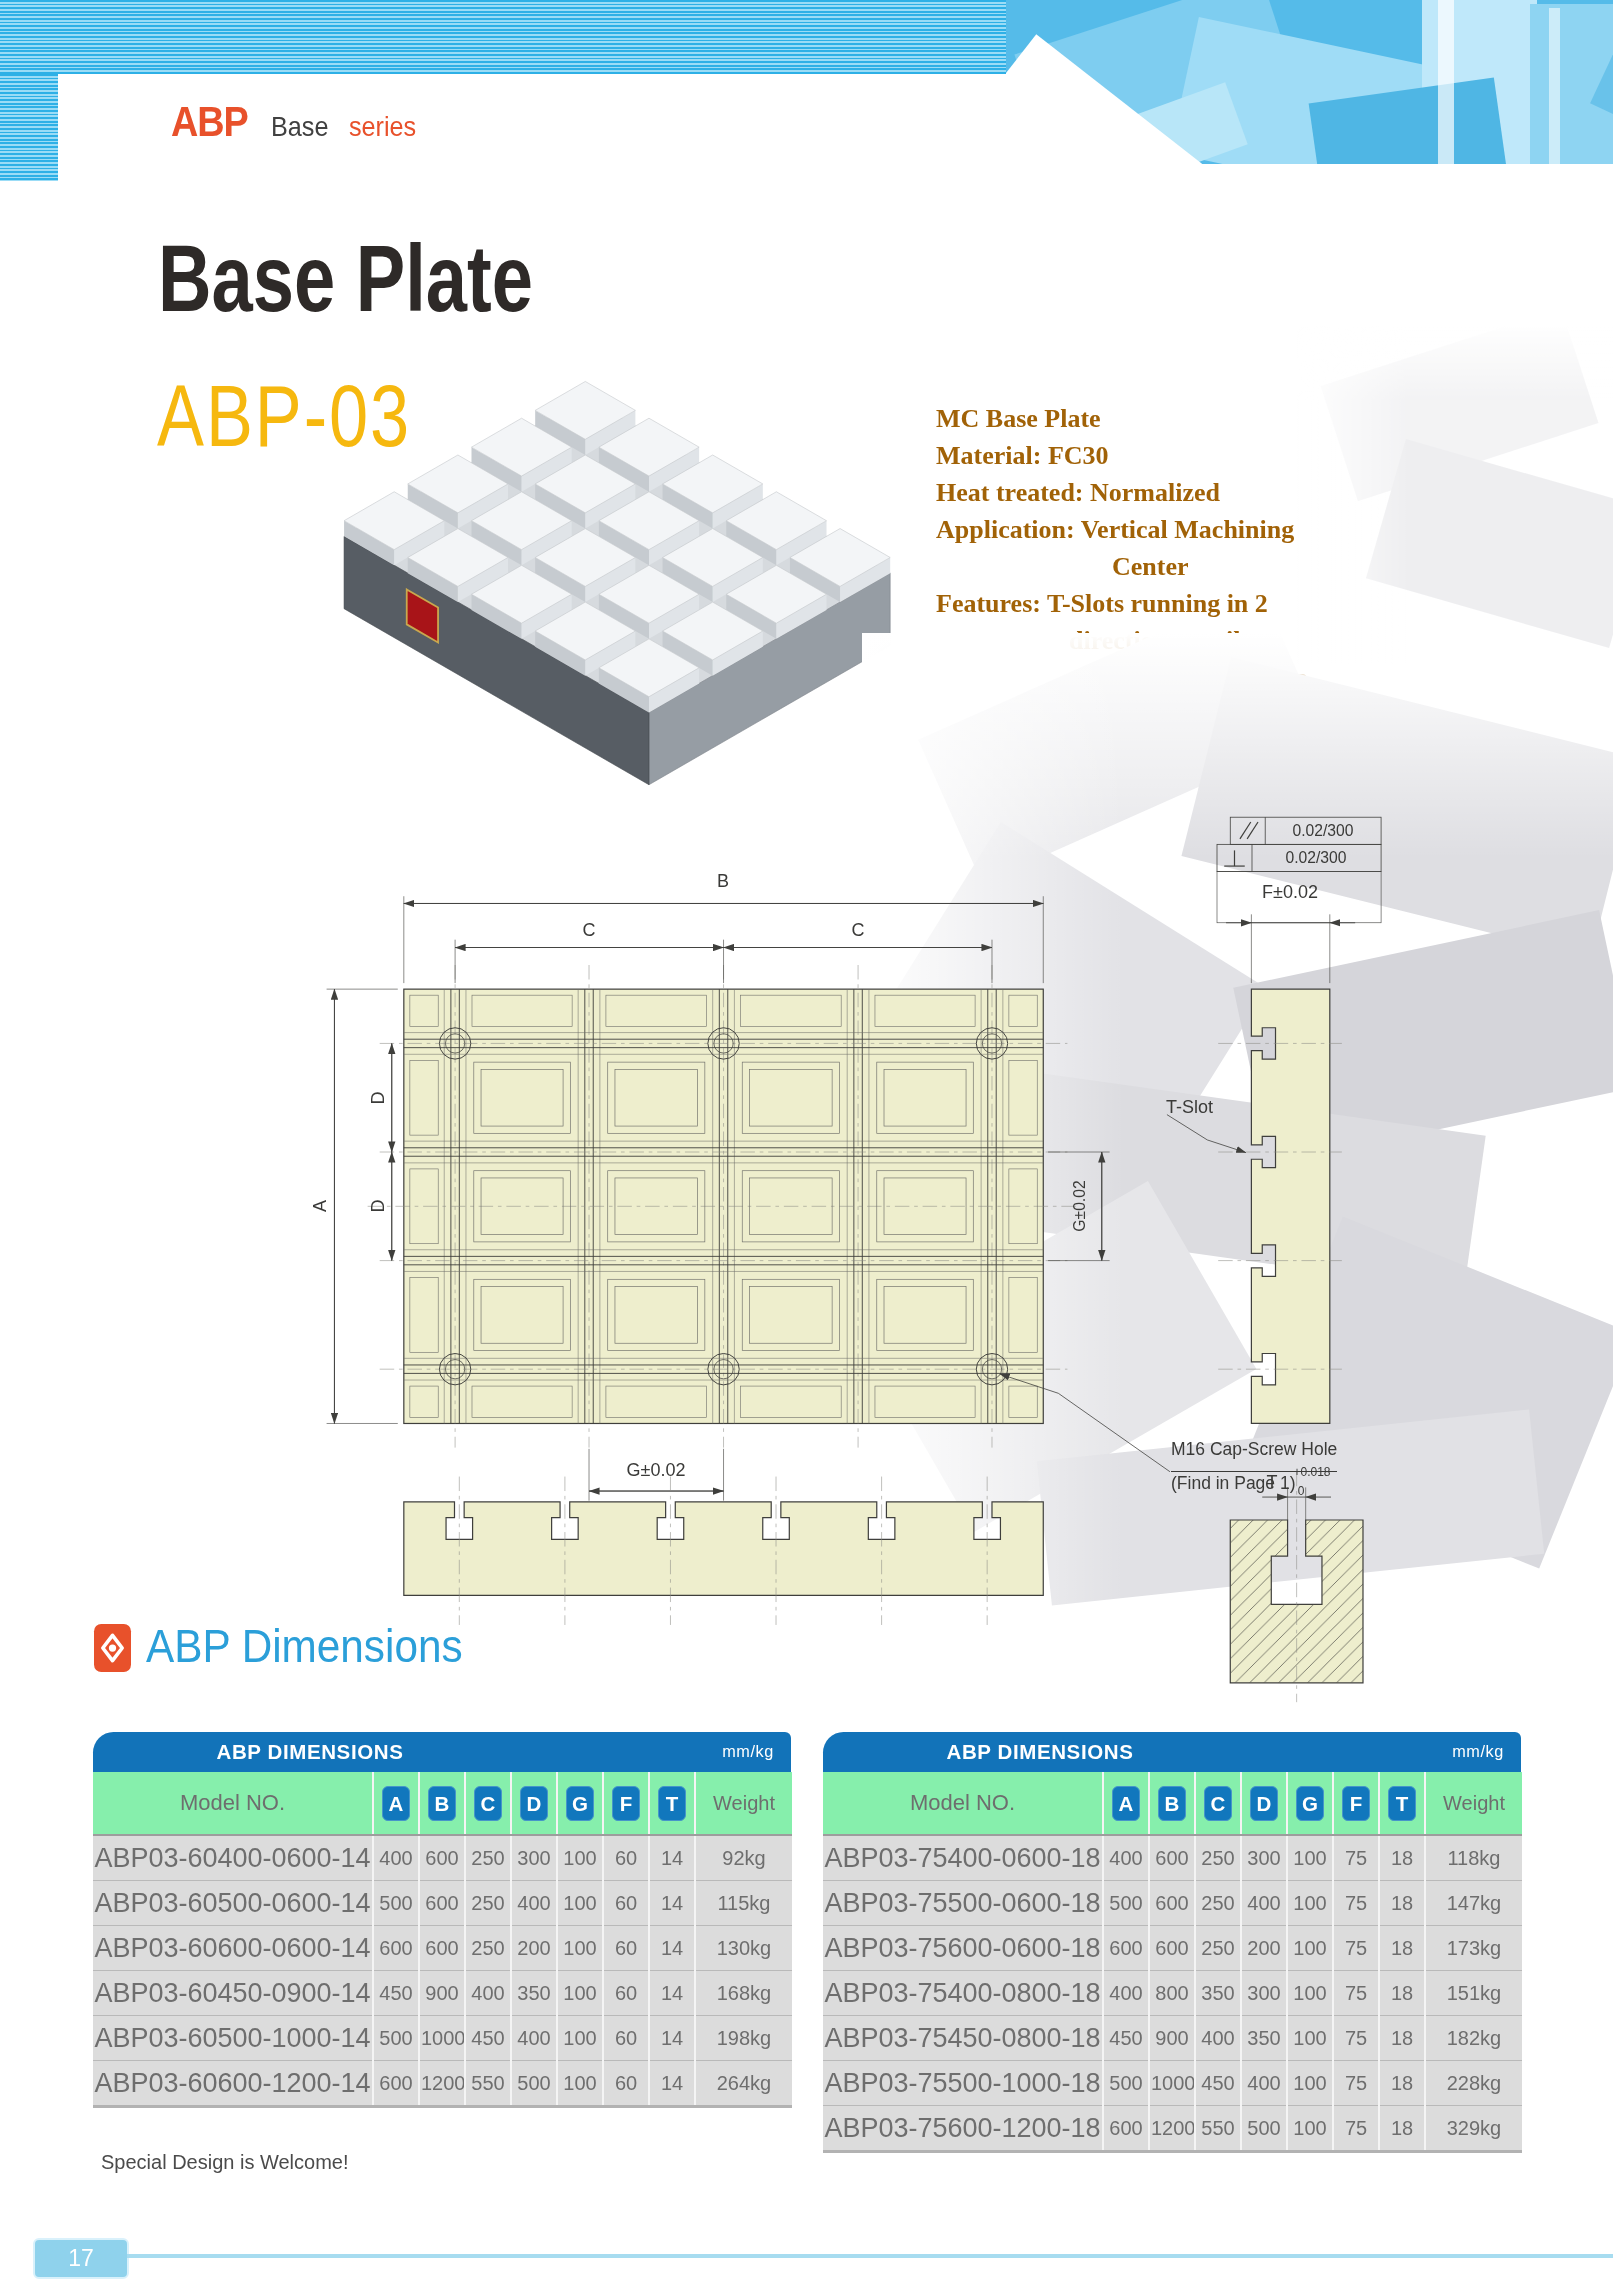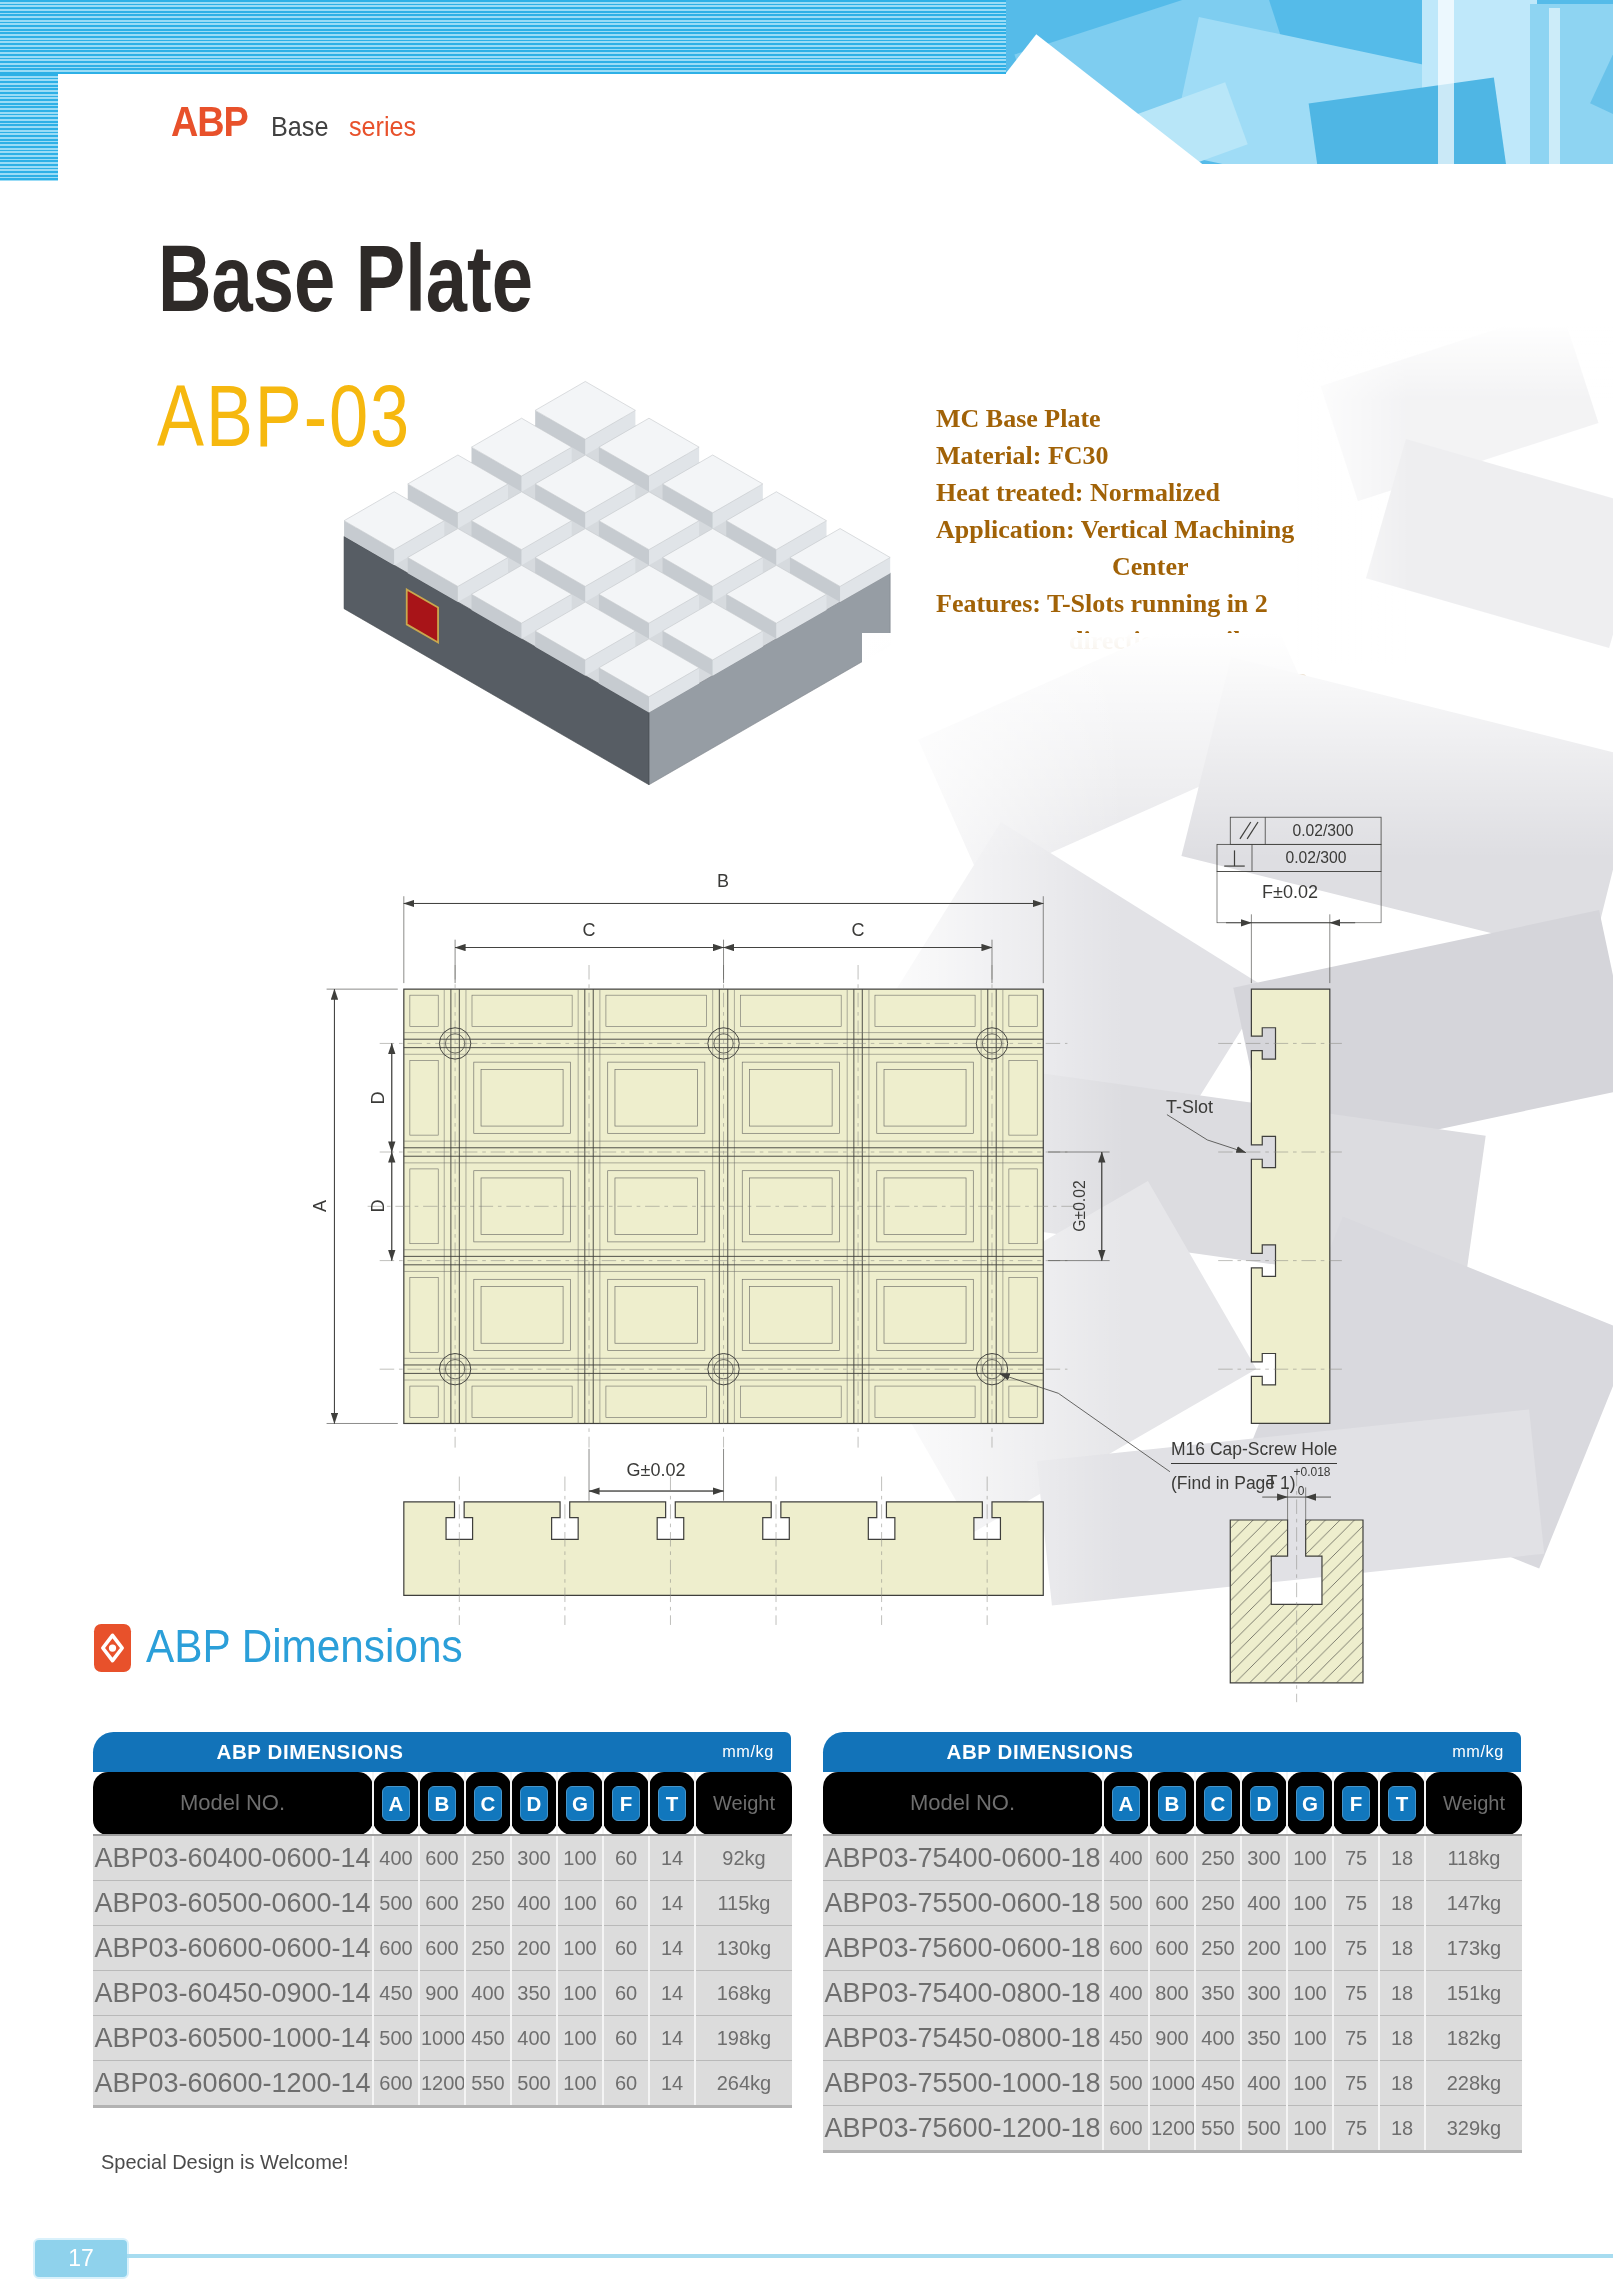--- a/index.html
+++ b/index.html
@@ -43,38 +43,38 @@
                linear-gradient(180deg,#fff 0,rgba(255,255,255,0) 22%);}
 
   
   .drawing{position:absolute;left:84px;top:778px;width:1448px;height:929px;}
   .dlabel{position:absolute;font-size:18px;color:#3a3a38;white-space:nowrap;transform:translate(-50%,-50%);}
   .dlabel.rot{transform:translate(-50%,-50%) rotate(-90deg);}
   .dlabel.small{font-size:15.7px;}
   .dlabel.tiny{font-size:12px;}
   .dlabel.end{transform:translate(-100%,-50%);margin-left:48px;}
   .m16{position:absolute;font-size:17.5px;color:#3a3a38;white-space:nowrap;}
-  .m16.u{border-bottom:1.2px solid #3a3a38;padding-bottom:3px;}
+  .m16.u{border-bottom:1.2px solid #3a3a38;padding-bottom:11px;}
 
   
   .sec-icon{position:absolute;left:94px;top:1624px;width:37px;height:48px;background:#e8512b;
     border-radius:7.2px;display:flex;align-items:center;justify-content:center;}
   .sec-title{position:absolute;left:146px;top:1618px;font-size:47px;color:#2b9fd9;
     transform:scaleX(.9);transform-origin:0 0;white-space:nowrap;}
 
   
   .tables{position:absolute;left:93px;top:1732px;display:flex;gap:32px;}
   .dim-table{width:698px;}
   .t-head{position:relative;height:40px;background:#1273b9;border-radius:20.5px 6px 0 0;color:#fff;}
   .t-title{position:absolute;left:66px;width:302px;top:7.8px;text-align:center;font-size:20.5px;font-weight:bold;letter-spacing:0.6px;}
   .t-unit{position:absolute;right:17px;top:10.3px;font-size:16.3px;font-weight:300;letter-spacing:0.6px;}
   .dim-table table{width:100%;border-collapse:collapse;table-layout:fixed;border-bottom:3px solid #b2b2b2;}
   .dim-table th,.dim-table td{text-align:center;color:#6e6e6e;overflow:hidden;}
-  .dim-table thead th{height:60px;background:#000000;border-right:2.4px solid #f4f4f4;border-bottom:2.4px solid #9d9d9d;
-    font-size:22px;font-weight:400;border-radius:15px;}
+  .dim-table thead th{height:60px;background:#86efac;border-right:2.4px solid #f4f4f4;border-bottom:2.4px solid #9d9d9d;
+    font-size:22px;font-weight:400;}
   .dim-table tbody td{height:42px;background:#dcdcdc;border-right:2.4px solid #f4f4f4;border-top:1.8px solid #b9b9b9;
     font-size:20px;letter-spacing:0;}
   .dim-table tbody tr:first-child td{border-top:none;}
   .dim-table th:last-child,.dim-table td:last-child{border-right:none;border-left:2.4px solid #a6a6a6;}
   .dim-table td.model{font-size:27px;margin-left:40px;}
   .badge{display:inline-block;width:26.5px;height:33px;line-height:33px;background:#1177bd;color:#fff;
     border:1.2px solid #4795c9;border-radius:6px;font-size:20.5px;font-weight:bold;}
 
   
   .t-note{position:absolute;left:101px;top:2151px;font-size:20px;color:#4b4b4b;}

